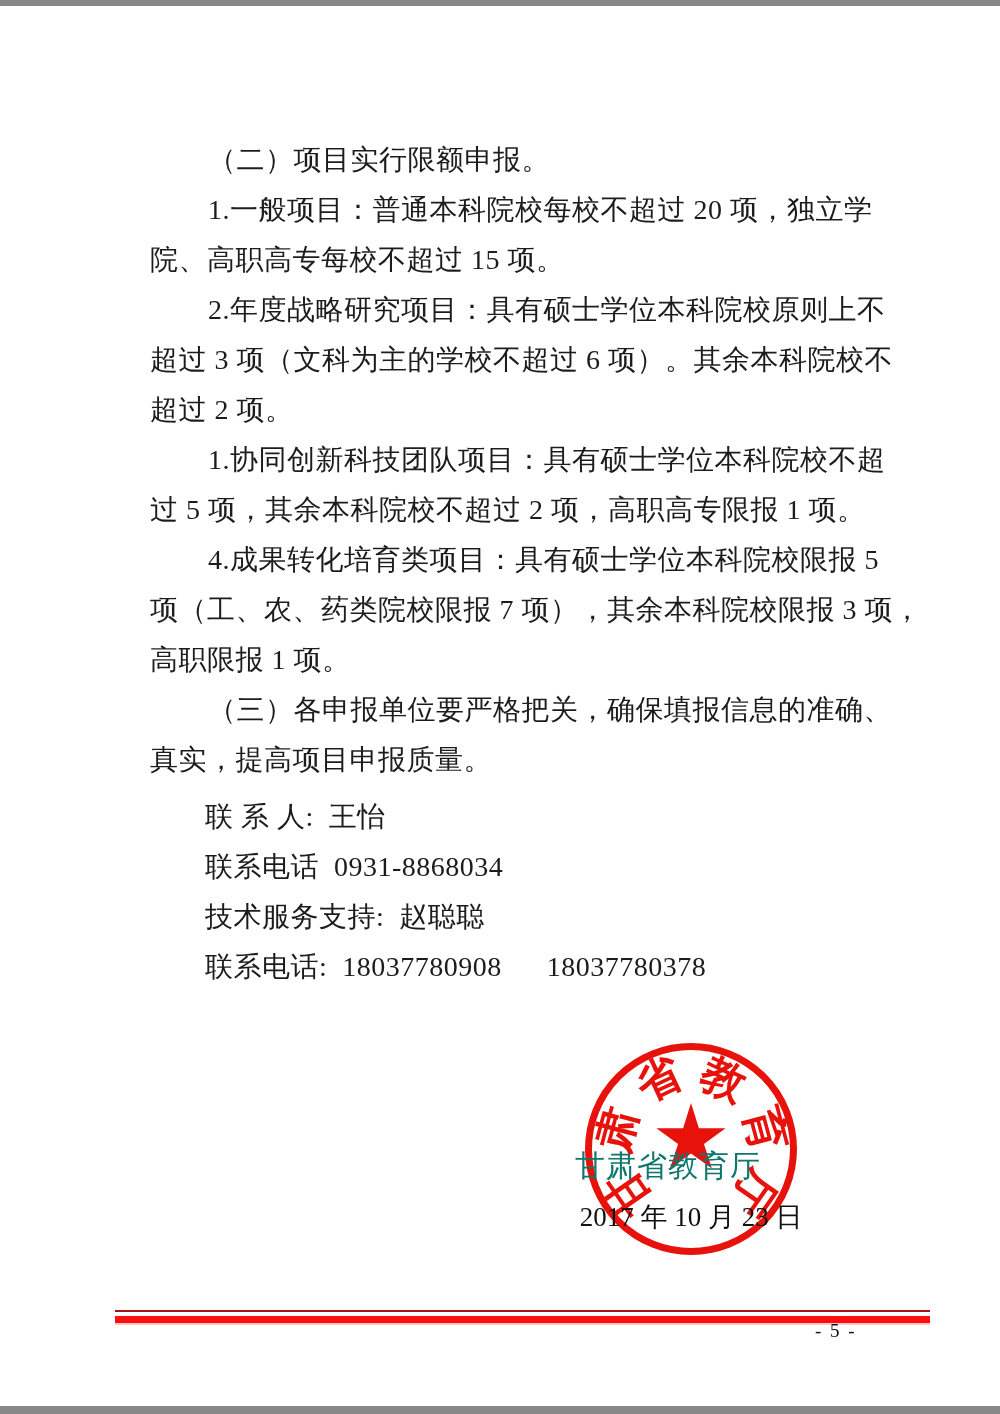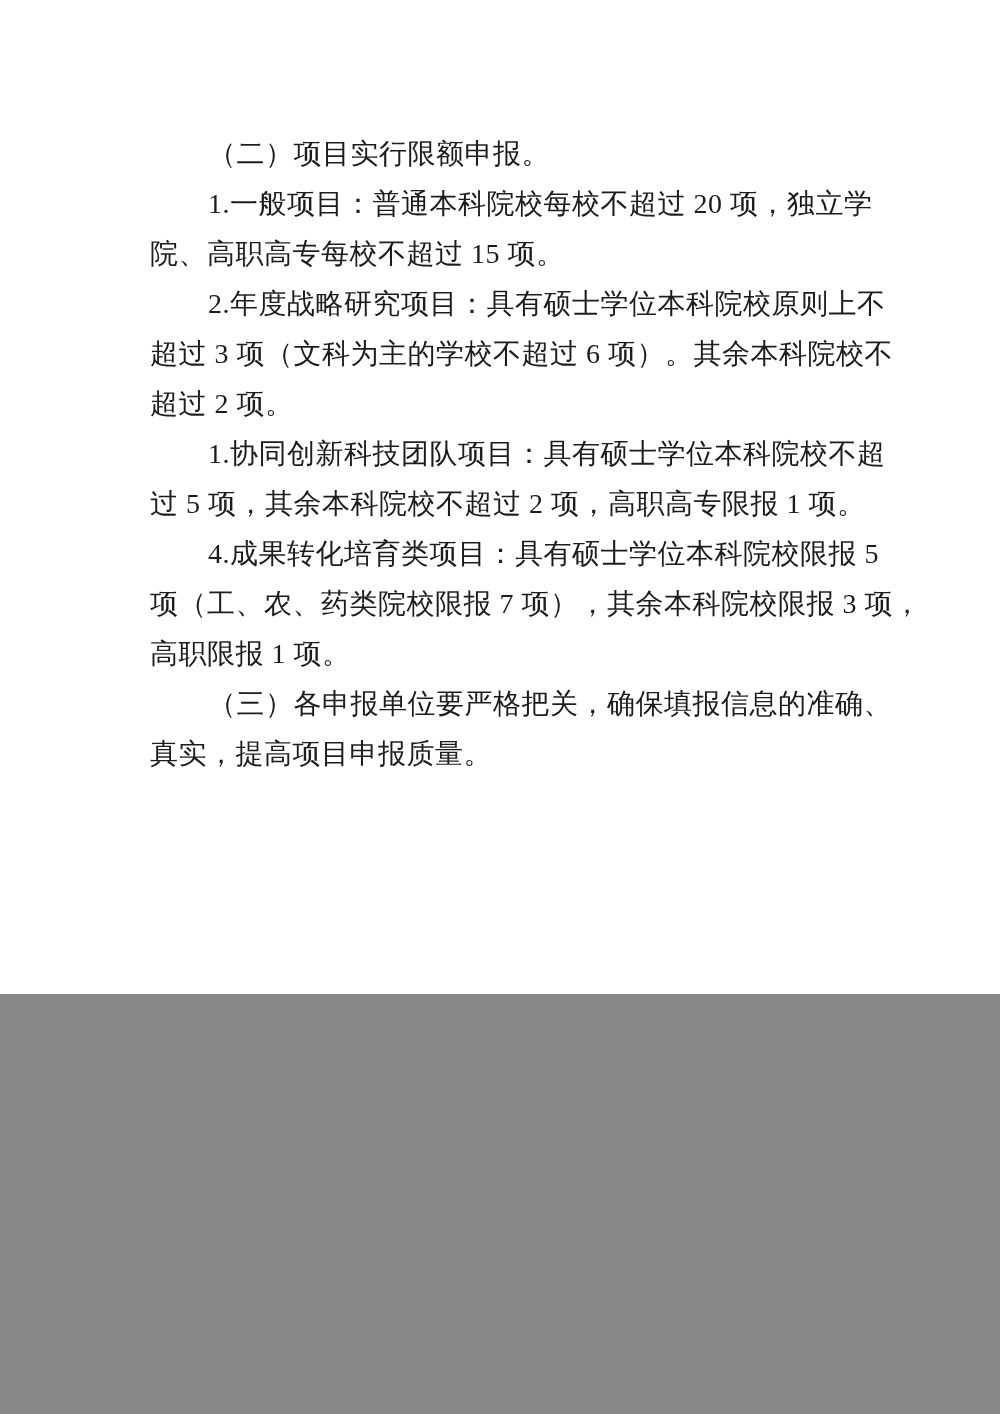--- a/index.html
+++ b/index.html
@@ -1,20 +1,20 @@
 <!DOCTYPE html>
 <html lang="zh"><head>
 <meta charset="utf-8">
 <style>
   html, body { margin: 0; padding: 0; background: #888; }
   .page {
     position: relative;
     width: 1000px;
-    height: 994px;
-    margin: 0 auto;
+    height: 1400px;
+    margin: 6px auto;
     background: #ffffff;
     overflow: hidden;
     font-family: "Liberation Serif", "DejaVu Serif", serif;
     color: #1c1c1c;
   }
 
   
   .text-block {
     position: absolute;
     left: 150px;
@@ -145,20 +145,26 @@
     <div class="tline">超过 2 项。</div>
     <div class="tline ind">1.协同创新科技团队项目：具有硕士学位本科院校不超</div>
     <div class="tline">过 5 项，其余本科院校不超过 2 项，高职高专限报 1 项。</div>
     <div class="tline ind">4.成果转化培育类项目：具有硕士学位本科院校限报 5</div>
     <div class="tline">项（工、农、药类院校限报 7 项），其余本科院校限报 3 项，</div>
     <div class="tline">高职限报 1 项。</div>
     <div class="tline ind">（三）各申报单位要严格把关，确保填报信息的准确、</div>
     <div class="tline">真实，提高项目申报质量。</div>
   </div>
 
+  <div class="contact-block">
+    <div class="tline">联 系 人:  王怡</div>
+    <div class="tline">联系电话  0931-8868034</div>
+    <div class="tline">技术服务支持:  赵聪聪</div>
+    <div class="tline">联系电话:  18037780908      18037780378</div>
+  </div>
 
   <div class="seal">
     <div class="seal-circle">
       <span class="arc-char a0">甘</span>
       <span class="arc-char a1">肃</span>
       <span class="arc-char a2">省</span>
       <span class="arc-char a3">教</span>
       <span class="arc-char a4">育</span>
       <span class="arc-char a5">厅</span>
     </div>

